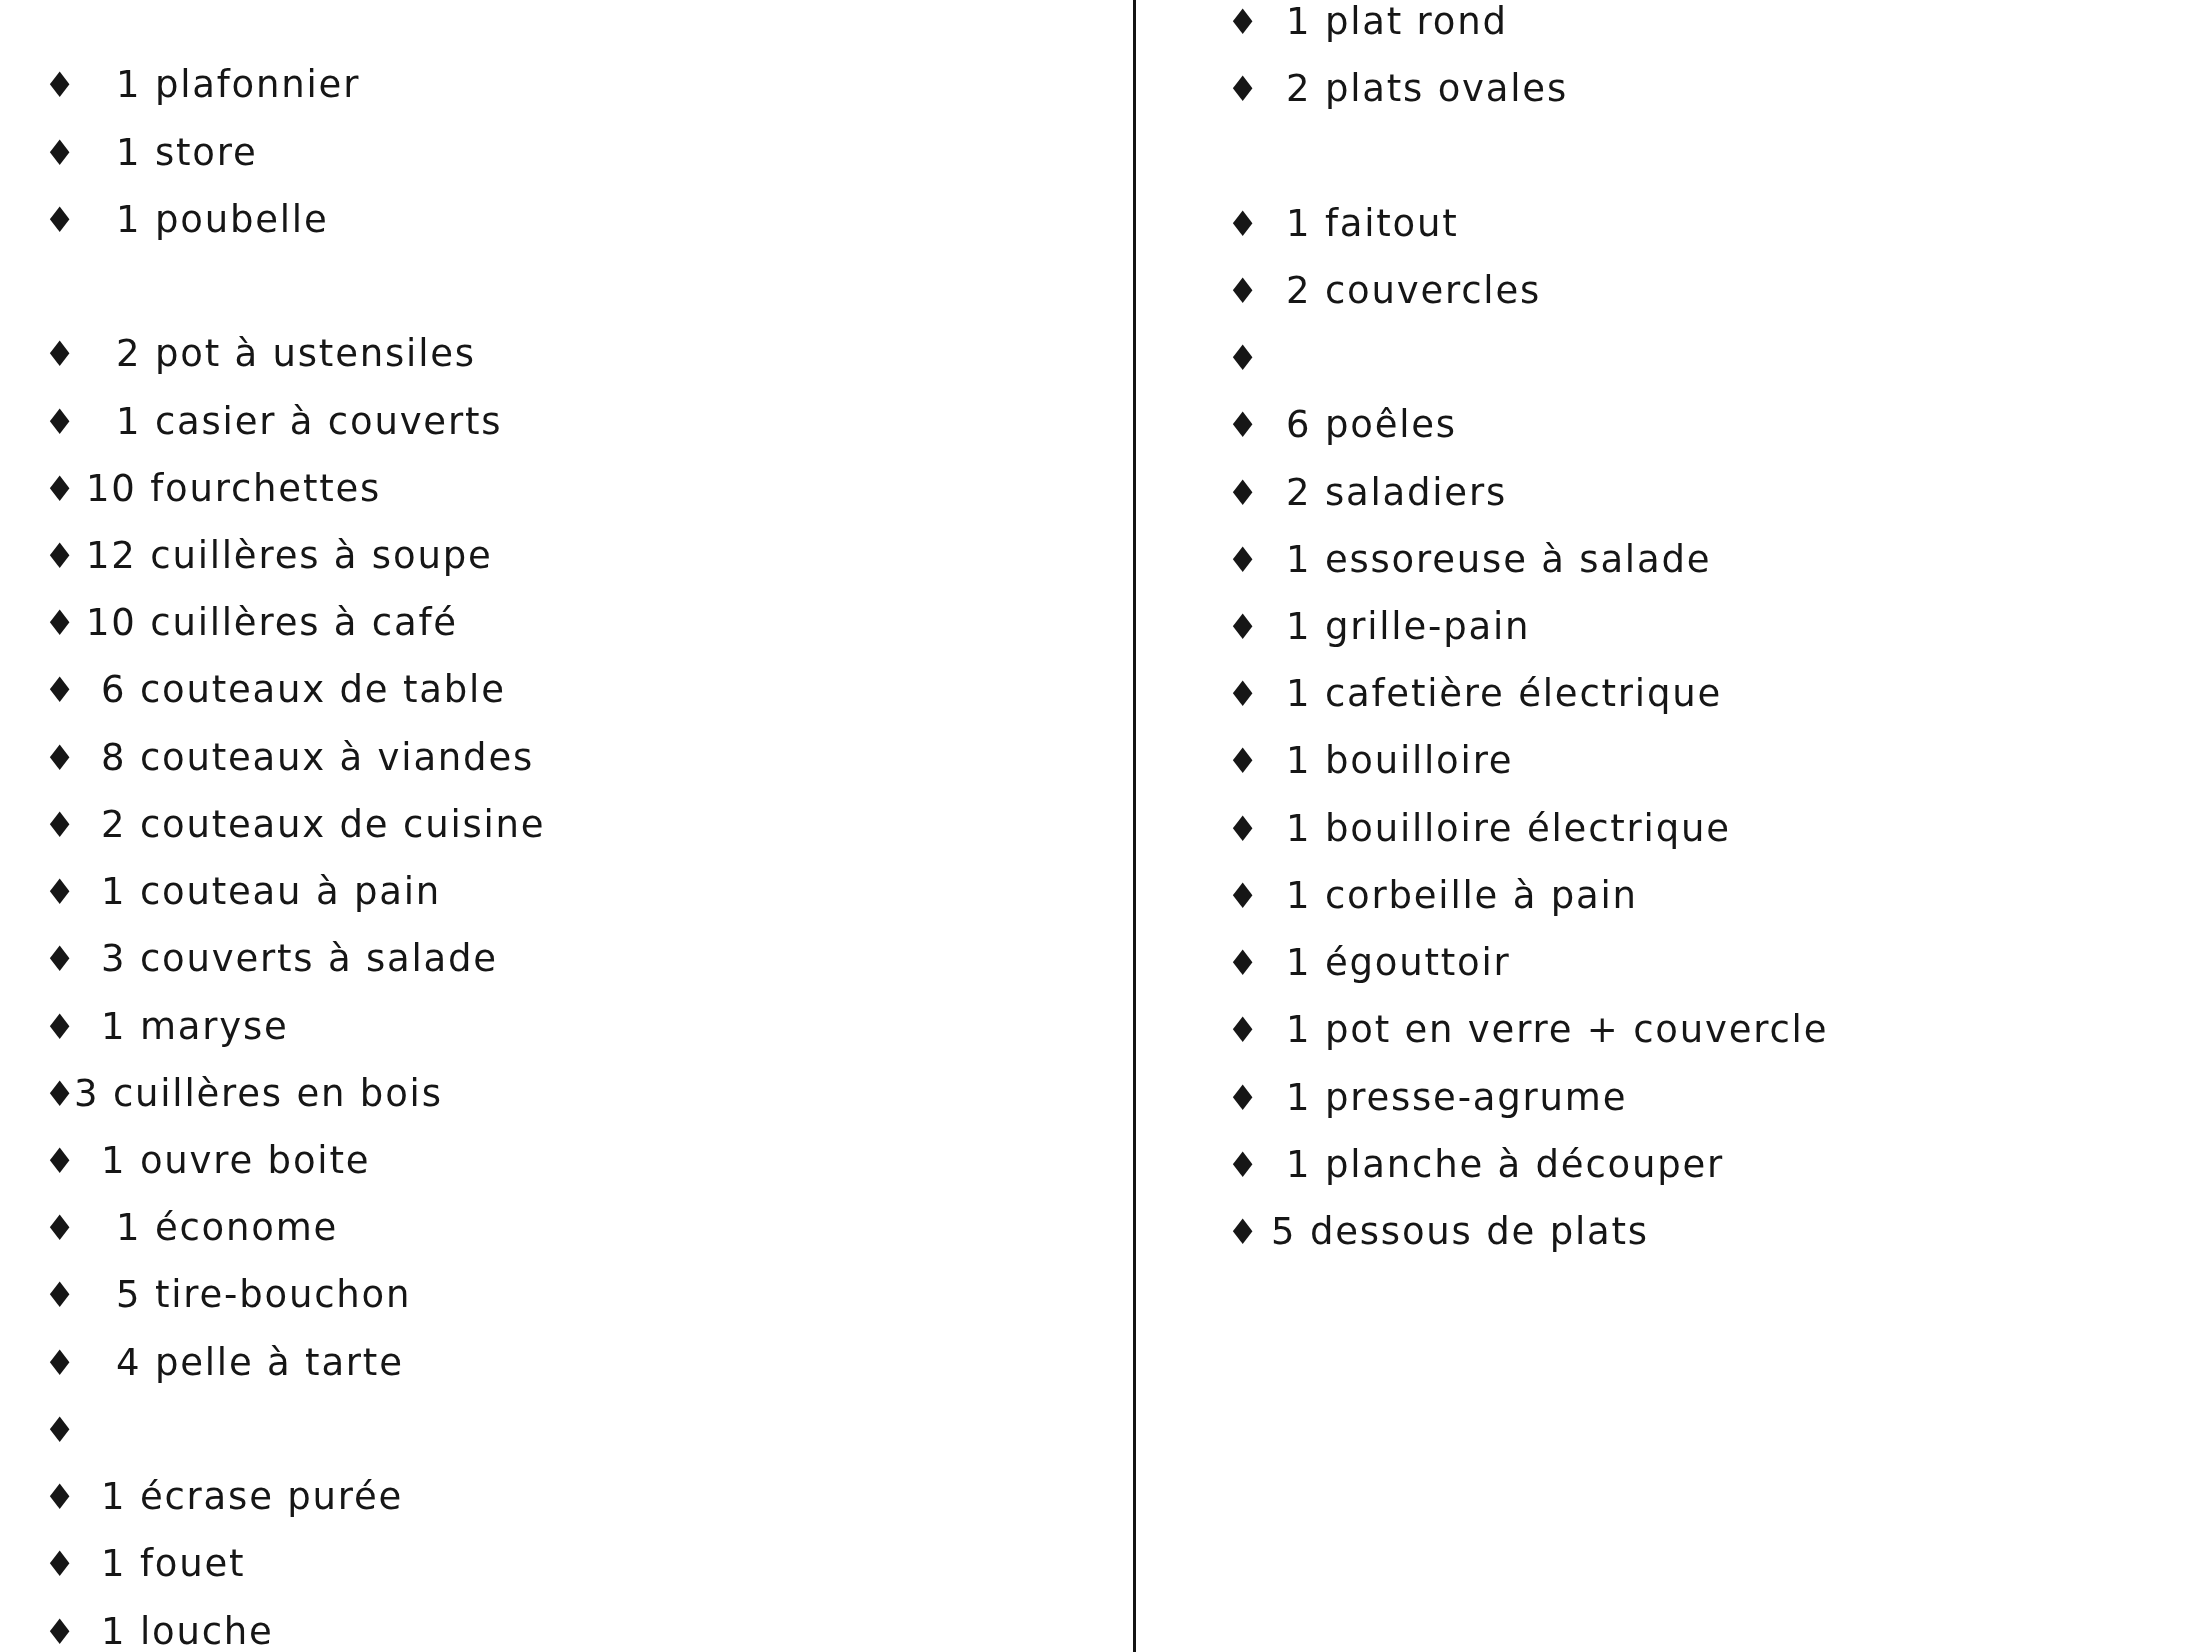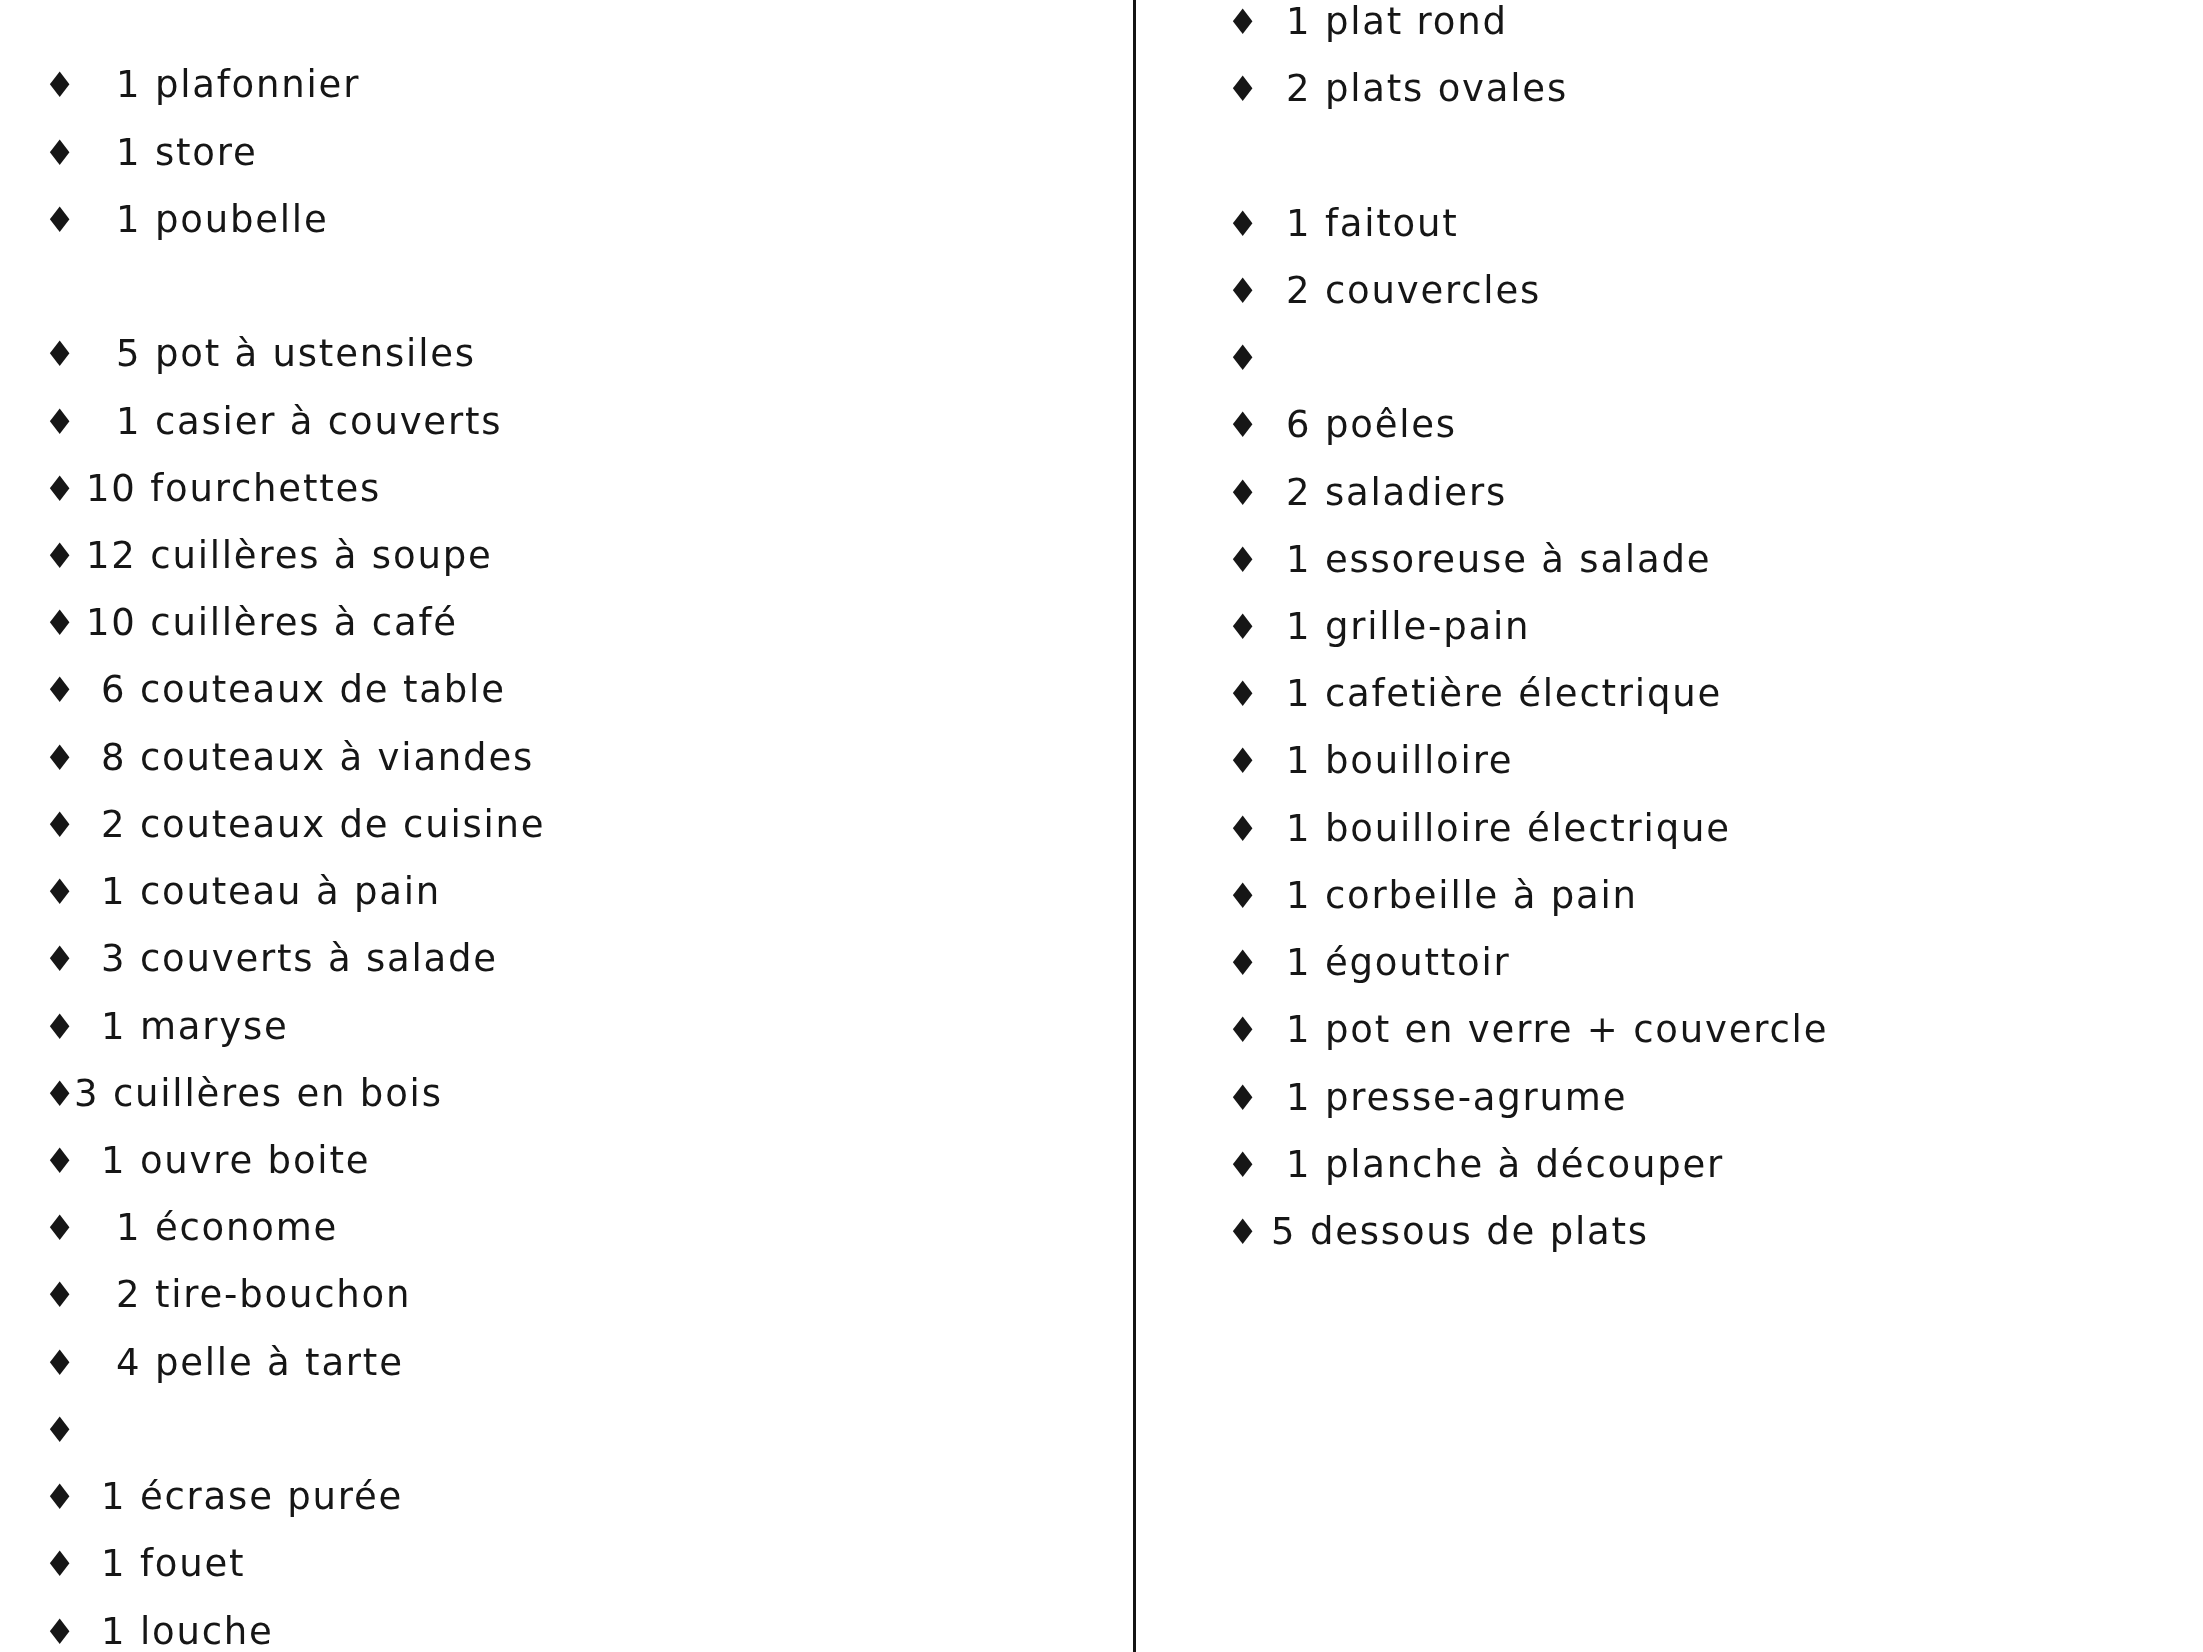--- a/index.html
+++ b/index.html
@@ -49,35 +49,35 @@
 </style>
 </head>
 <body>
 
 <div class="page" style="background: rgb(255, 255, 255); color: rgb(22, 22, 22);">
   <div class="divider" style="background: rgb(20, 20, 20);"></div>
   <div class="col">
       <div class="row" style="top: 51px;"><span class="bullet" style="left: 44px;">♦</span><span class="txt" style="margin-left: 116px;">1 plafonnier</span></div>
       <div class="row" style="top: 119px;"><span class="bullet" style="left: 44px;">♦</span><span class="txt" style="margin-left: 116px;">1 store</span></div>
       <div class="row" style="top: 186px;"><span class="bullet" style="left: 44px;">♦</span><span class="txt" style="margin-left: 116px;">1 poubelle</span></div>
-      <div class="row" style="top: 320px;"><span class="bullet" style="left: 44px;">♦</span><span class="txt" style="margin-left: 116px;">5 pot à ustensiles</span></div>
+      <div class="row" style="top: 320px;"><span class="bullet" style="left: 44px;">♦</span><span class="txt" style="margin-left: 116px;">2 pot à ustensiles</span></div>
       <div class="row" style="top: 388px;"><span class="bullet" style="left: 44px;">♦</span><span class="txt" style="margin-left: 116px;">1 casier à couverts</span></div>
       <div class="row" style="top: 455px;"><span class="bullet" style="left: 44px;">♦</span><span class="txt" style="margin-left: 86px;">10 fourchettes</span></div>
       <div class="row" style="top: 522px;"><span class="bullet" style="left: 44px;">♦</span><span class="txt" style="margin-left: 86px;">12 cuillères à soupe</span></div>
       <div class="row" style="top: 589px;"><span class="bullet" style="left: 44px;">♦</span><span class="txt" style="margin-left: 86px;">10 cuillères à café</span></div>
       <div class="row" style="top: 656px;"><span class="bullet" style="left: 44px;">♦</span><span class="txt" style="margin-left: 101px;">6 couteaux de table</span></div>
       <div class="row" style="top: 724px;"><span class="bullet" style="left: 44px;">♦</span><span class="txt" style="margin-left: 101px;">8 couteaux à viandes</span></div>
       <div class="row" style="top: 791px;"><span class="bullet" style="left: 44px;">♦</span><span class="txt" style="margin-left: 101px;">2 couteaux de cuisine</span></div>
       <div class="row" style="top: 858px;"><span class="bullet" style="left: 44px;">♦</span><span class="txt" style="margin-left: 101px;">1 couteau à pain</span></div>
       <div class="row" style="top: 925px;"><span class="bullet" style="left: 44px;">♦</span><span class="txt" style="margin-left: 101px;">3 couverts à salade</span></div>
       <div class="row" style="top: 993px;"><span class="bullet" style="left: 44px;">♦</span><span class="txt" style="margin-left: 101px;">1 maryse</span></div>
       <div class="row" style="top: 1060px;"><span class="bullet" style="left: 44px;">♦</span><span class="txt" style="margin-left: 74px;">3 cuillères en bois</span></div>
       <div class="row" style="top: 1127px;"><span class="bullet" style="left: 44px;">♦</span><span class="txt" style="margin-left: 101px;">1 ouvre boite</span></div>
       <div class="row" style="top: 1194px;"><span class="bullet" style="left: 44px;">♦</span><span class="txt" style="margin-left: 116px;">1 économe</span></div>
-      <div class="row" style="top: 1261px;"><span class="bullet" style="left: 44px;">♦</span><span class="txt" style="margin-left: 116px;">2 tire-bouchon</span></div>
+      <div class="row" style="top: 1261px;"><span class="bullet" style="left: 44px;">♦</span><span class="txt" style="margin-left: 116px;">5 tire-bouchon</span></div>
       <div class="row" style="top: 1329px;"><span class="bullet" style="left: 44px;">♦</span><span class="txt" style="margin-left: 116px;">4 pelle à tarte</span></div>
       <div class="row" style="top: 1396px;"><span class="bullet" style="left: 44px;">♦</span></div>
       <div class="row" style="top: 1463px;"><span class="bullet" style="left: 44px;">♦</span><span class="txt" style="margin-left: 101px;">1 écrase purée</span></div>
       <div class="row" style="top: 1530px;"><span class="bullet" style="left: 44px;">♦</span><span class="txt" style="margin-left: 101px;">1 fouet</span></div>
       <div class="row" style="top: 1598px;"><span class="bullet" style="left: 44px;">♦</span><span class="txt" style="margin-left: 101px;">1 louche</span></div>
     </div>
   <div class="col">
       <div class="row" style="top: -12px;"><span class="bullet" style="left: 1227px;">♦</span><span class="txt" style="margin-left: 1286px;">1 plat rond</span></div>
       <div class="row" style="top: 55px;"><span class="bullet" style="left: 1227px;">♦</span><span class="txt" style="margin-left: 1286px;">2 plats ovales</span></div>
       <div class="row" style="top: 190px;"><span class="bullet" style="left: 1227px;">♦</span><span class="txt" style="margin-left: 1286px;">1 faitout</span></div>

